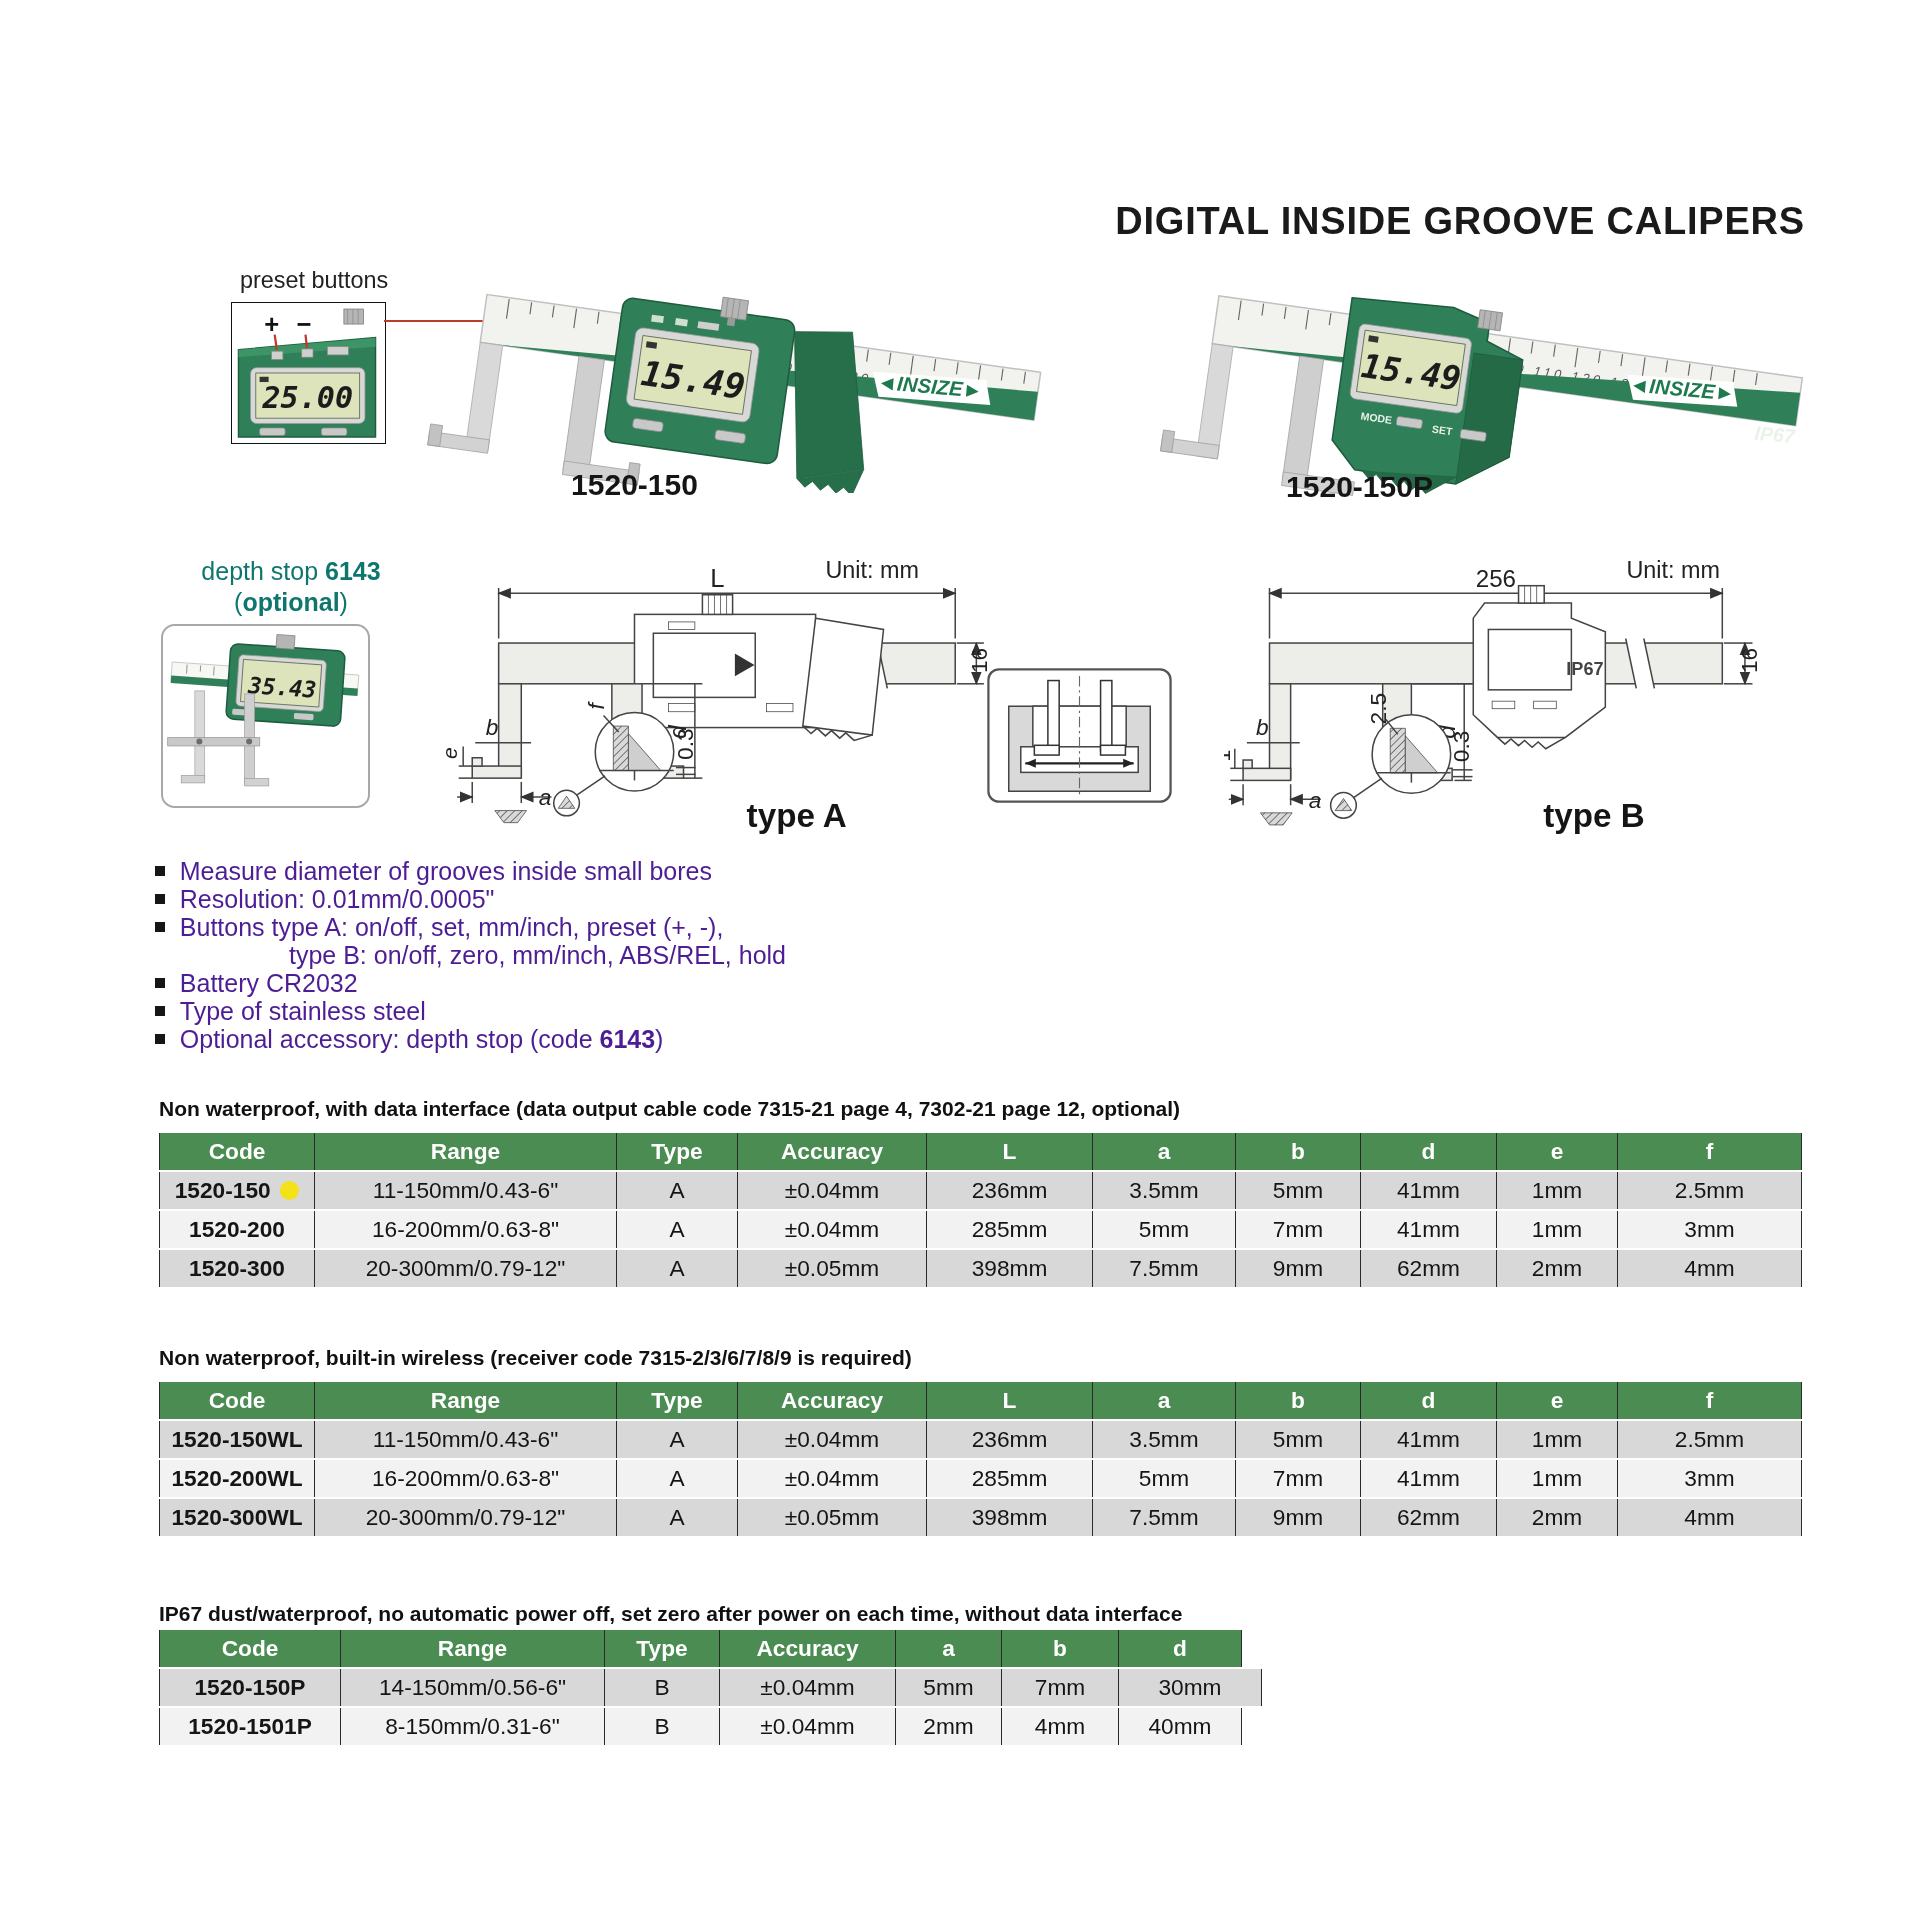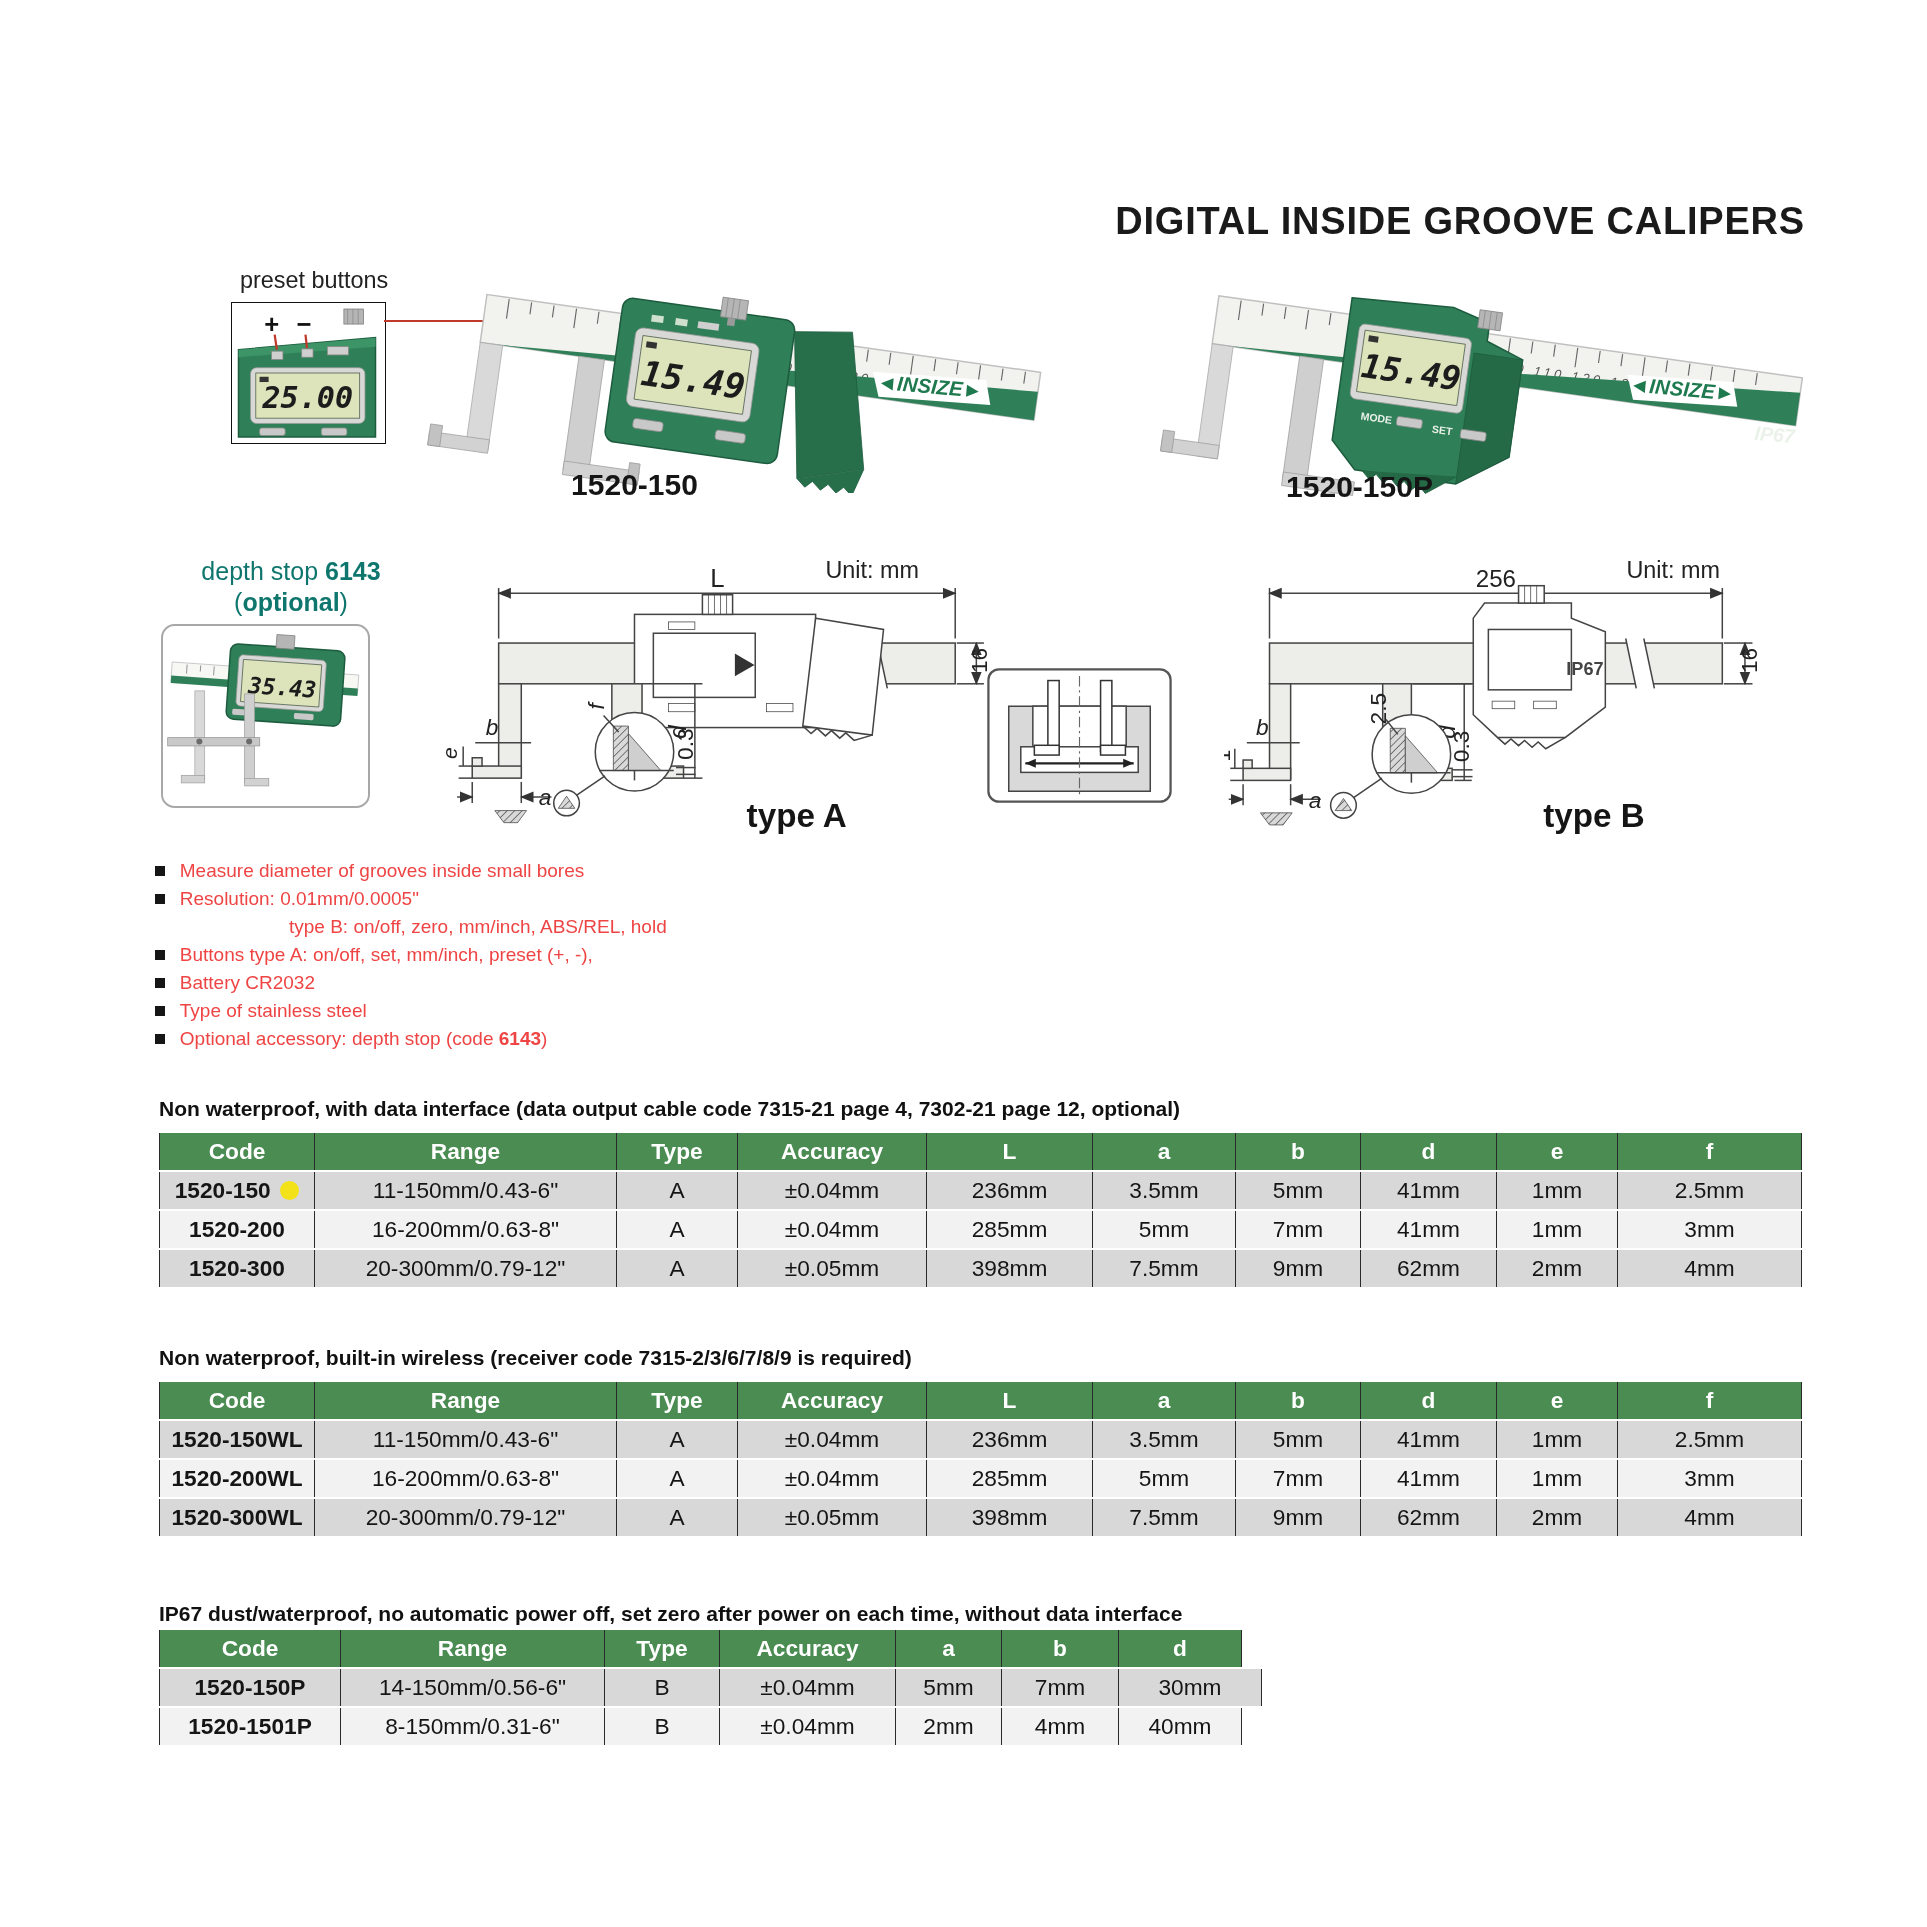--- a/index.html
+++ b/index.html
@@ -7,21 +7,21 @@
           font-family:"Liberation Sans",sans-serif;color:#111;overflow:hidden;}
   .abs{position:absolute;}
   #page-title{font-size:38px;font-weight:bold;letter-spacing:0.8px;text-align:right;color:#1a1a1a;margin-top:16px;}
   .caption{font-size:30px;font-weight:bold;text-align:center;color:#151515;}
   .small-label{font-size:23.4px;color:#222;}
   .depth-label{font-size:25px;line-height:31px;text-align:center;color:#0f766e;}
   .inset-box{border:1.5px solid #111;background:#fff;}
   .depth-box{border:2.3px solid #a8a8a8;border-radius:13.6px;background:#fff;}
   .red-line{background:#c03a2b;height:2.3px;}
   
-  .feat{display:flex;align-items:flex-start;min-height:28px;line-height:28px;font-size:19px;color:#ef4444;text-align:center;}
+  .feat{display:flex;align-items:flex-start;min-height:28px;line-height:28px;font-size:25px;color:#4c1d95;text-align:center;}
   .feat .bullet{flex:0 0 auto;width:9.8px;height:9.8px;background:#161616;margin:9px 15px 0 0;}
   .feat.indent{padding-left:134px;}
   .feat b{font-weight:bold;}
   
   .tbl-heading{font-size:21px;font-weight:bold;color:#111;white-space:nowrap;}
   
   .spec-table .tr{display:flex;border-bottom:2.3px solid #fff;}
   .spec-table .td{box-sizing:border-box;height:37px;display:flex;align-items:center;justify-content:center;
        font-size:22.7px;color:#151515;border-left:1.5px solid #2a2a2a;background:#fff;}
   .spec-table .tr .td:last-child{border-right:1.5px solid #2a2a2a;}
@@ -404,26 +404,26 @@
 
   <div class="abs" style="left:155px;top:857px;width:1057px;">
     <div class="feat">
         <span class="bullet"></span>
         <span>Measure diameter of grooves inside small bores</span>
       </div>
     <div class="feat">
         <span class="bullet"></span>
         <span>Resolution: 0.01mm/0.0005"</span>
       </div>
-    <div class="feat indent">
-        <span>type B: on/off, zero, mm/inch, ABS/REL, hold</span>
-      </div>
     <div class="feat">
         <span class="bullet"></span>
         <span>Buttons type A: on/off, set, mm/inch, preset (+, -),</span>
+      </div>
+    <div class="feat indent">
+        <span>type B: on/off, zero, mm/inch, ABS/REL, hold</span>
       </div>
     <div class="feat">
         <span class="bullet"></span>
         <span>Battery CR2032</span>
       </div>
     <div class="feat">
         <span class="bullet"></span>
         <span>Type of stainless steel</span>
       </div>
     <div class="feat">

